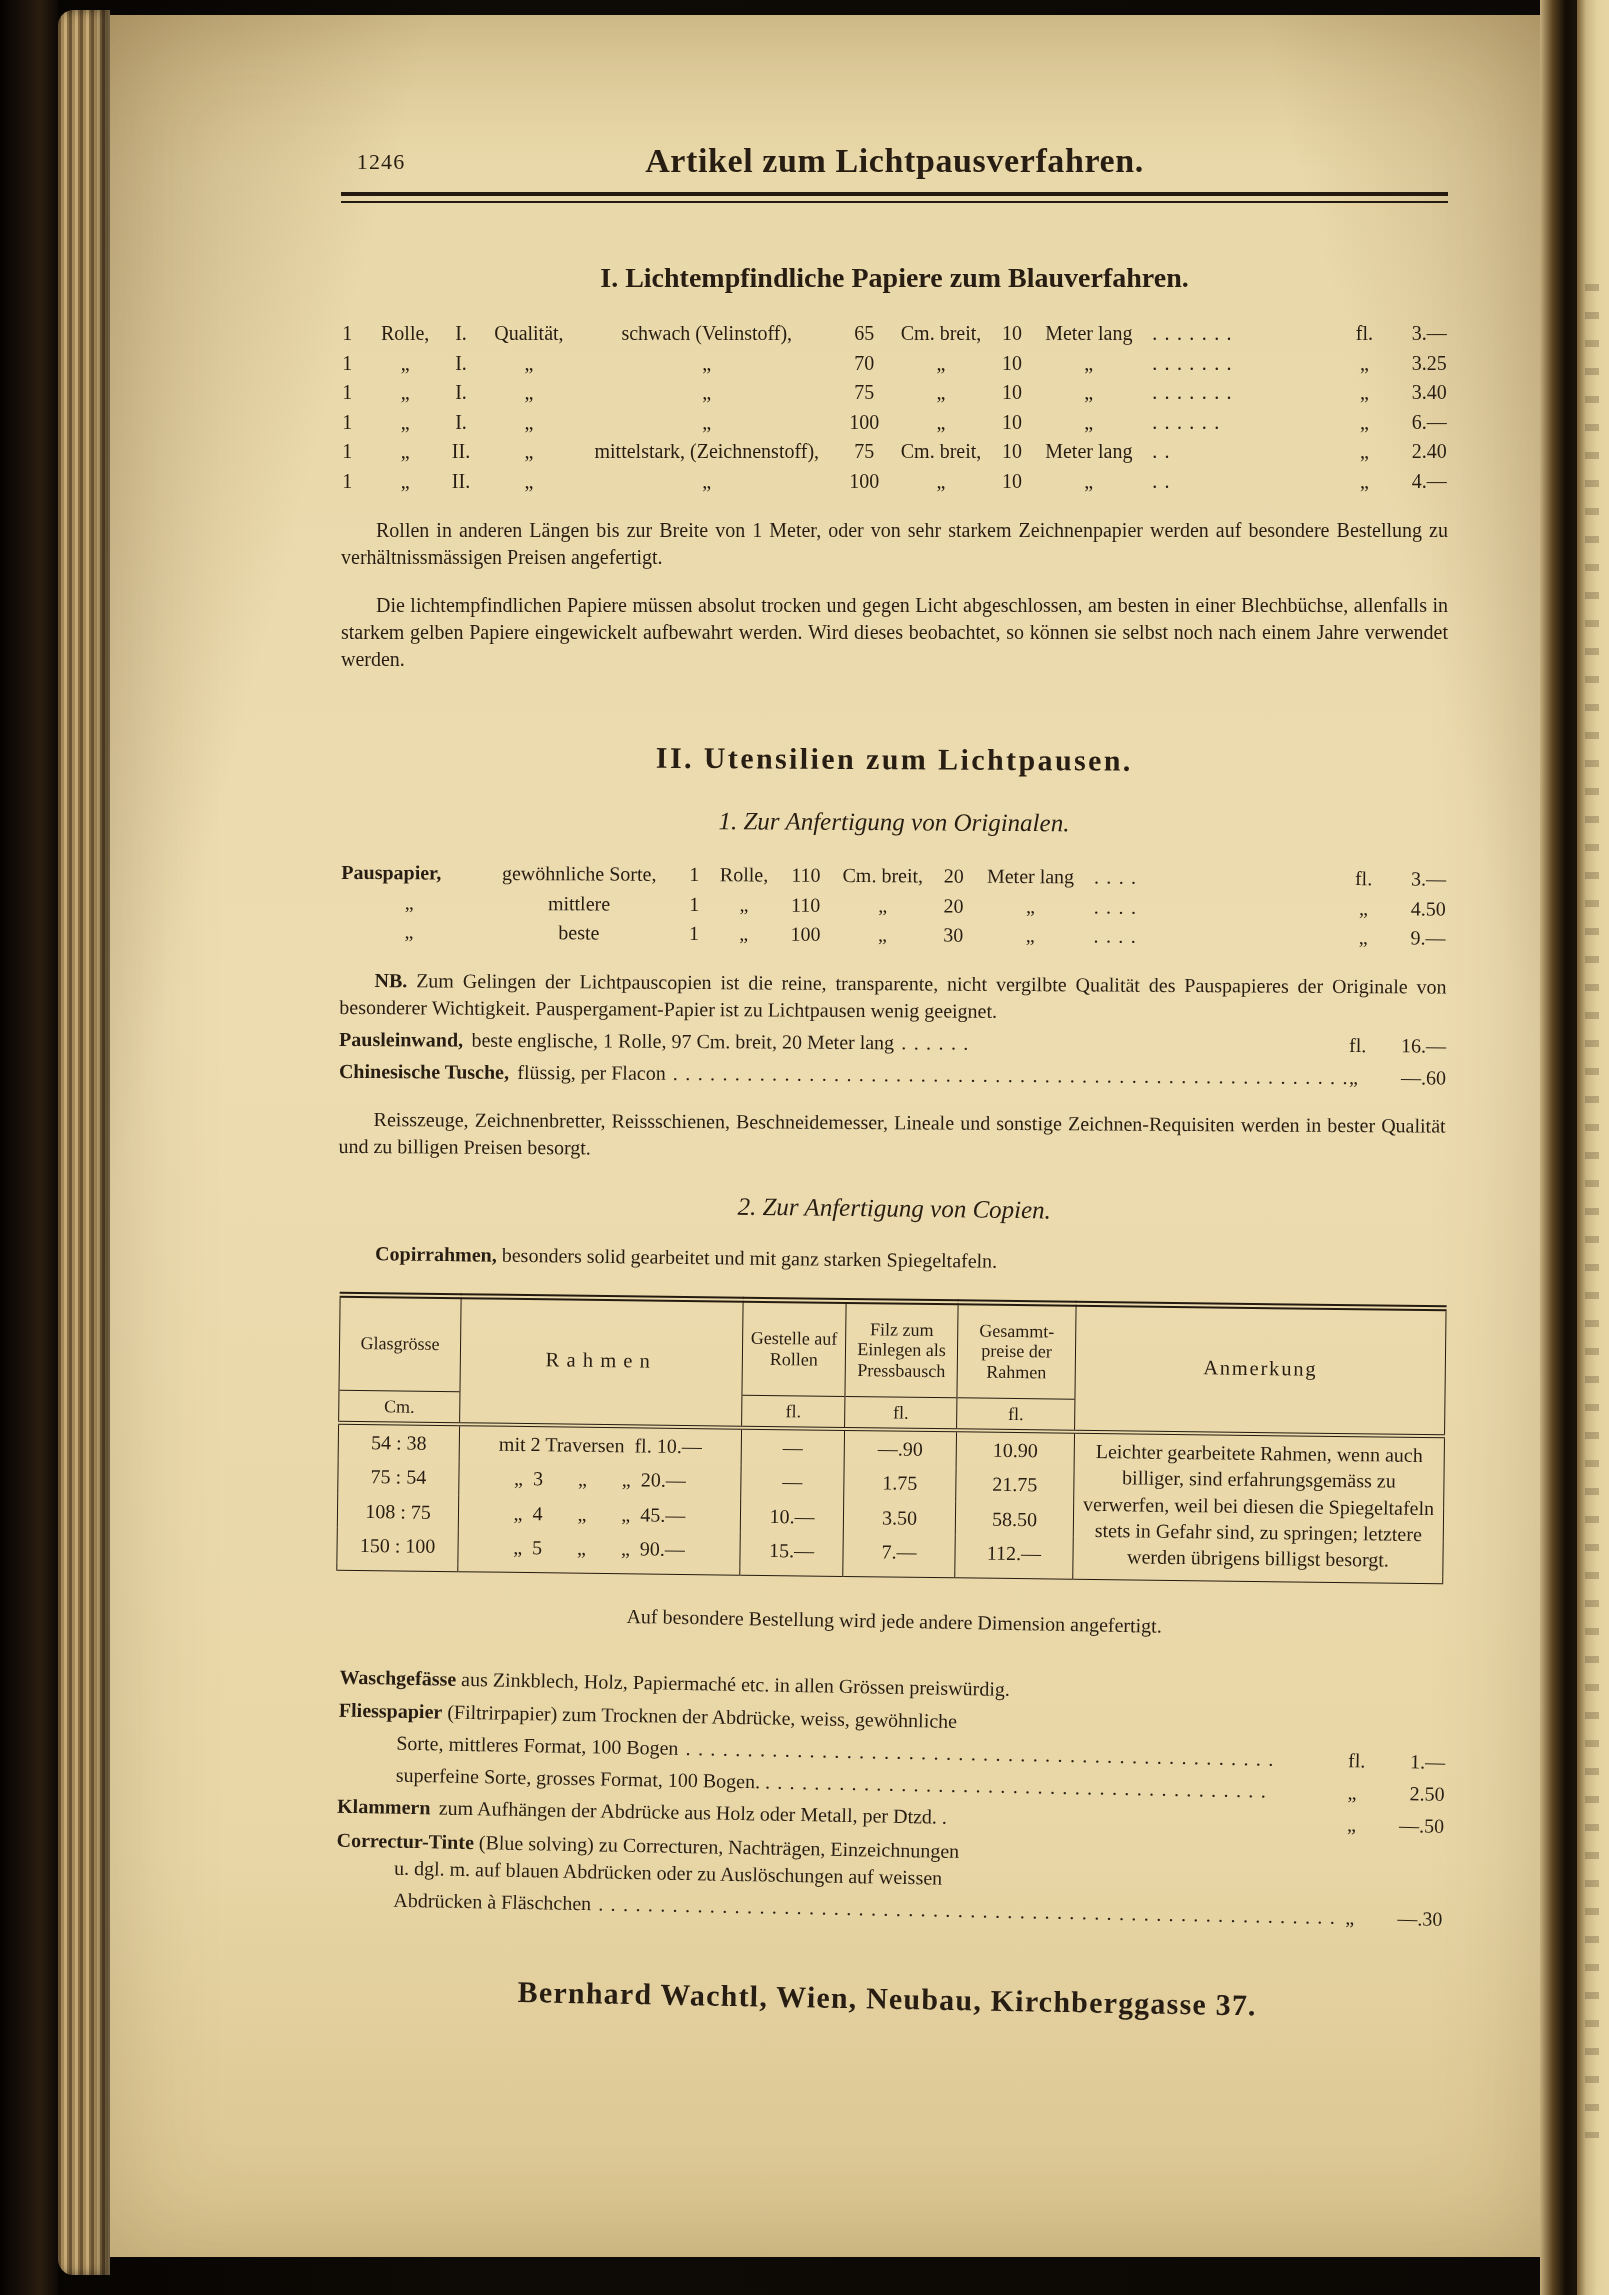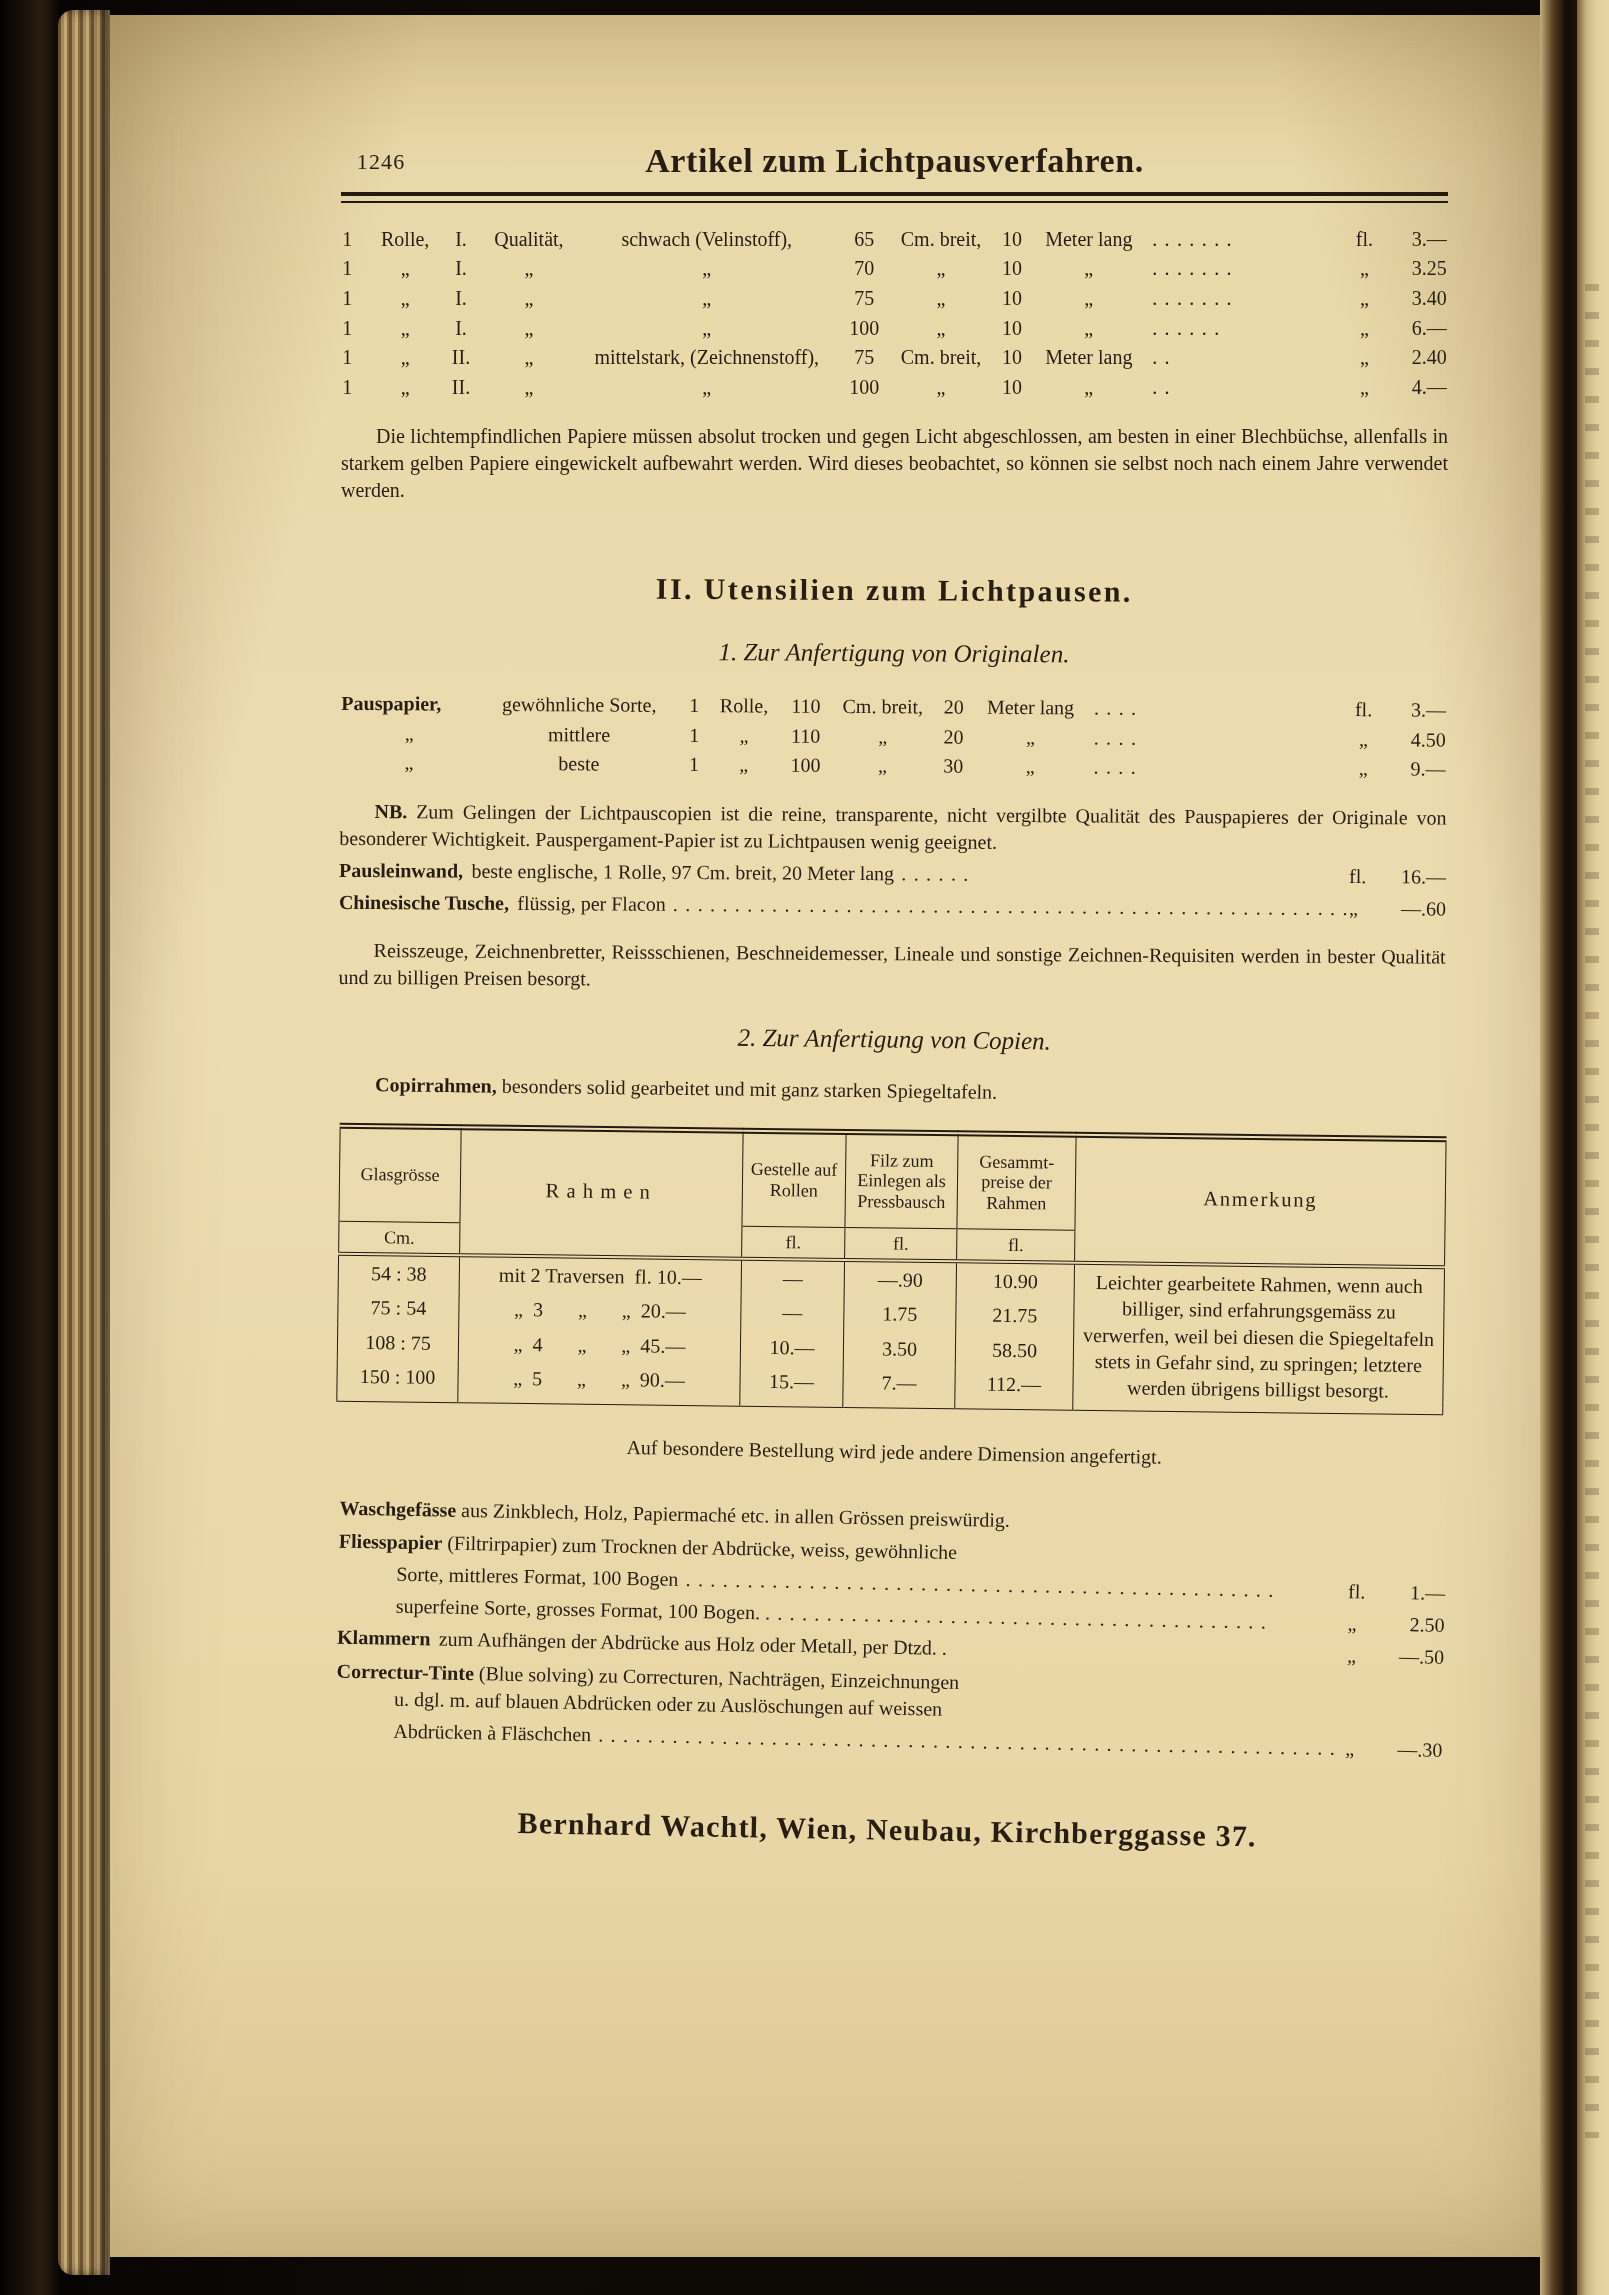--- a/index.html
+++ b/index.html
@@ -118,20 +118,21 @@
 <div class="page">
   <div class="content">
 
     <div class="hdr">
       <span class="pgnum">1246</span>
       <h1 class="ptitle">Artikel zum Lichtpausverfahren.</h1>
     </div>
     <div class="rule-thick"></div>
     <div class="rule-thin"></div>
 
+    <h2 class="h-sec1">I. Lichtempfindliche Papiere zum Blauverfahren.</h2>
 
     <table class="pt t-s1">
       <tbody>
           <tr>
             <td>1</td>
             <td>Rolle,</td>
             <td>I.</td>
             <td>Qualität,</td>
             <td>schwach (Velinstoff),</td>
             <td>65</td>
@@ -208,20 +209,21 @@
             <td>„</td>
             <td>10</td>
             <td>„</td>
             <td>. .</td>
             <td>„</td>
             <td>4.—</td>
           </tr>
         </tbody>
     </table>
 
+    <p class="para">Rollen in anderen Längen bis zur Breite von 1 Meter, oder von sehr starkem Zeichnenpapier werden auf besondere Bestellung zu verhältnissmässigen Preisen angefertigt.</p>
     <p class="para">Die lichtempfindlichen Papiere müssen absolut trocken und gegen Licht abgeschlossen, am besten in einer Blechbüchse, allenfalls in starkem gelben Papiere eingewickelt aufbewahrt werden. Wird dieses beobachtet, so können sie selbst noch nach einem Jahre verwendet werden.</p>
 
 
     <div class="tilt-b">
       <h2 class="h-sec2">II. Utensilien zum Lichtpausen.</h2>
       <div class="h-ital">1. Zur Anfertigung von Originalen.</div>
 
       <table class="pt t-pp">
         <tbody>
             <tr>

